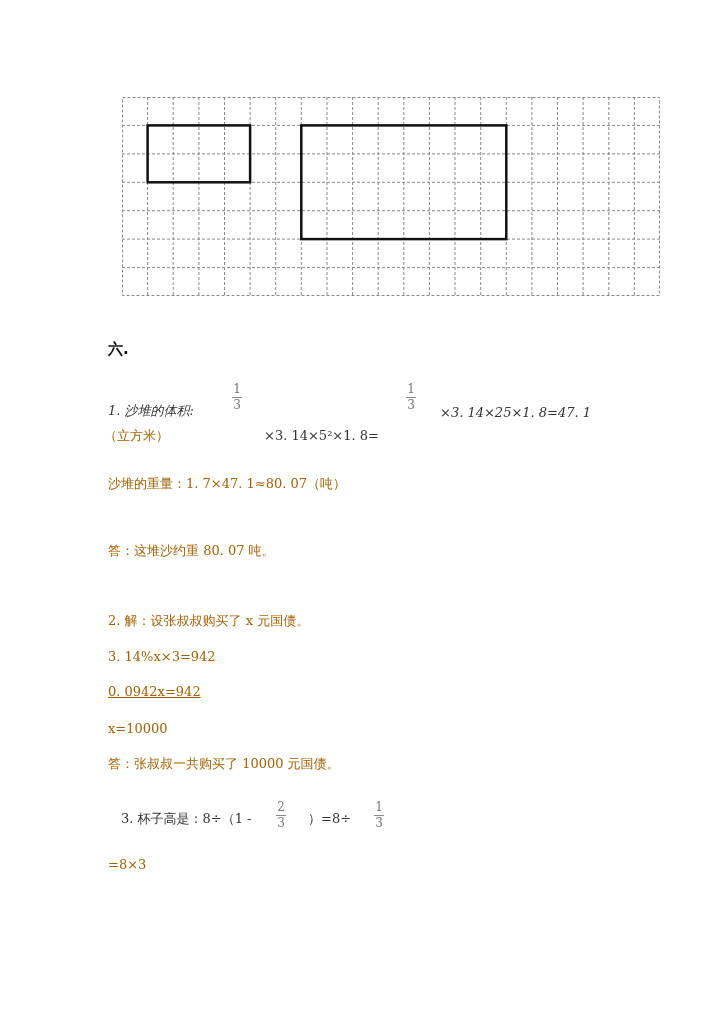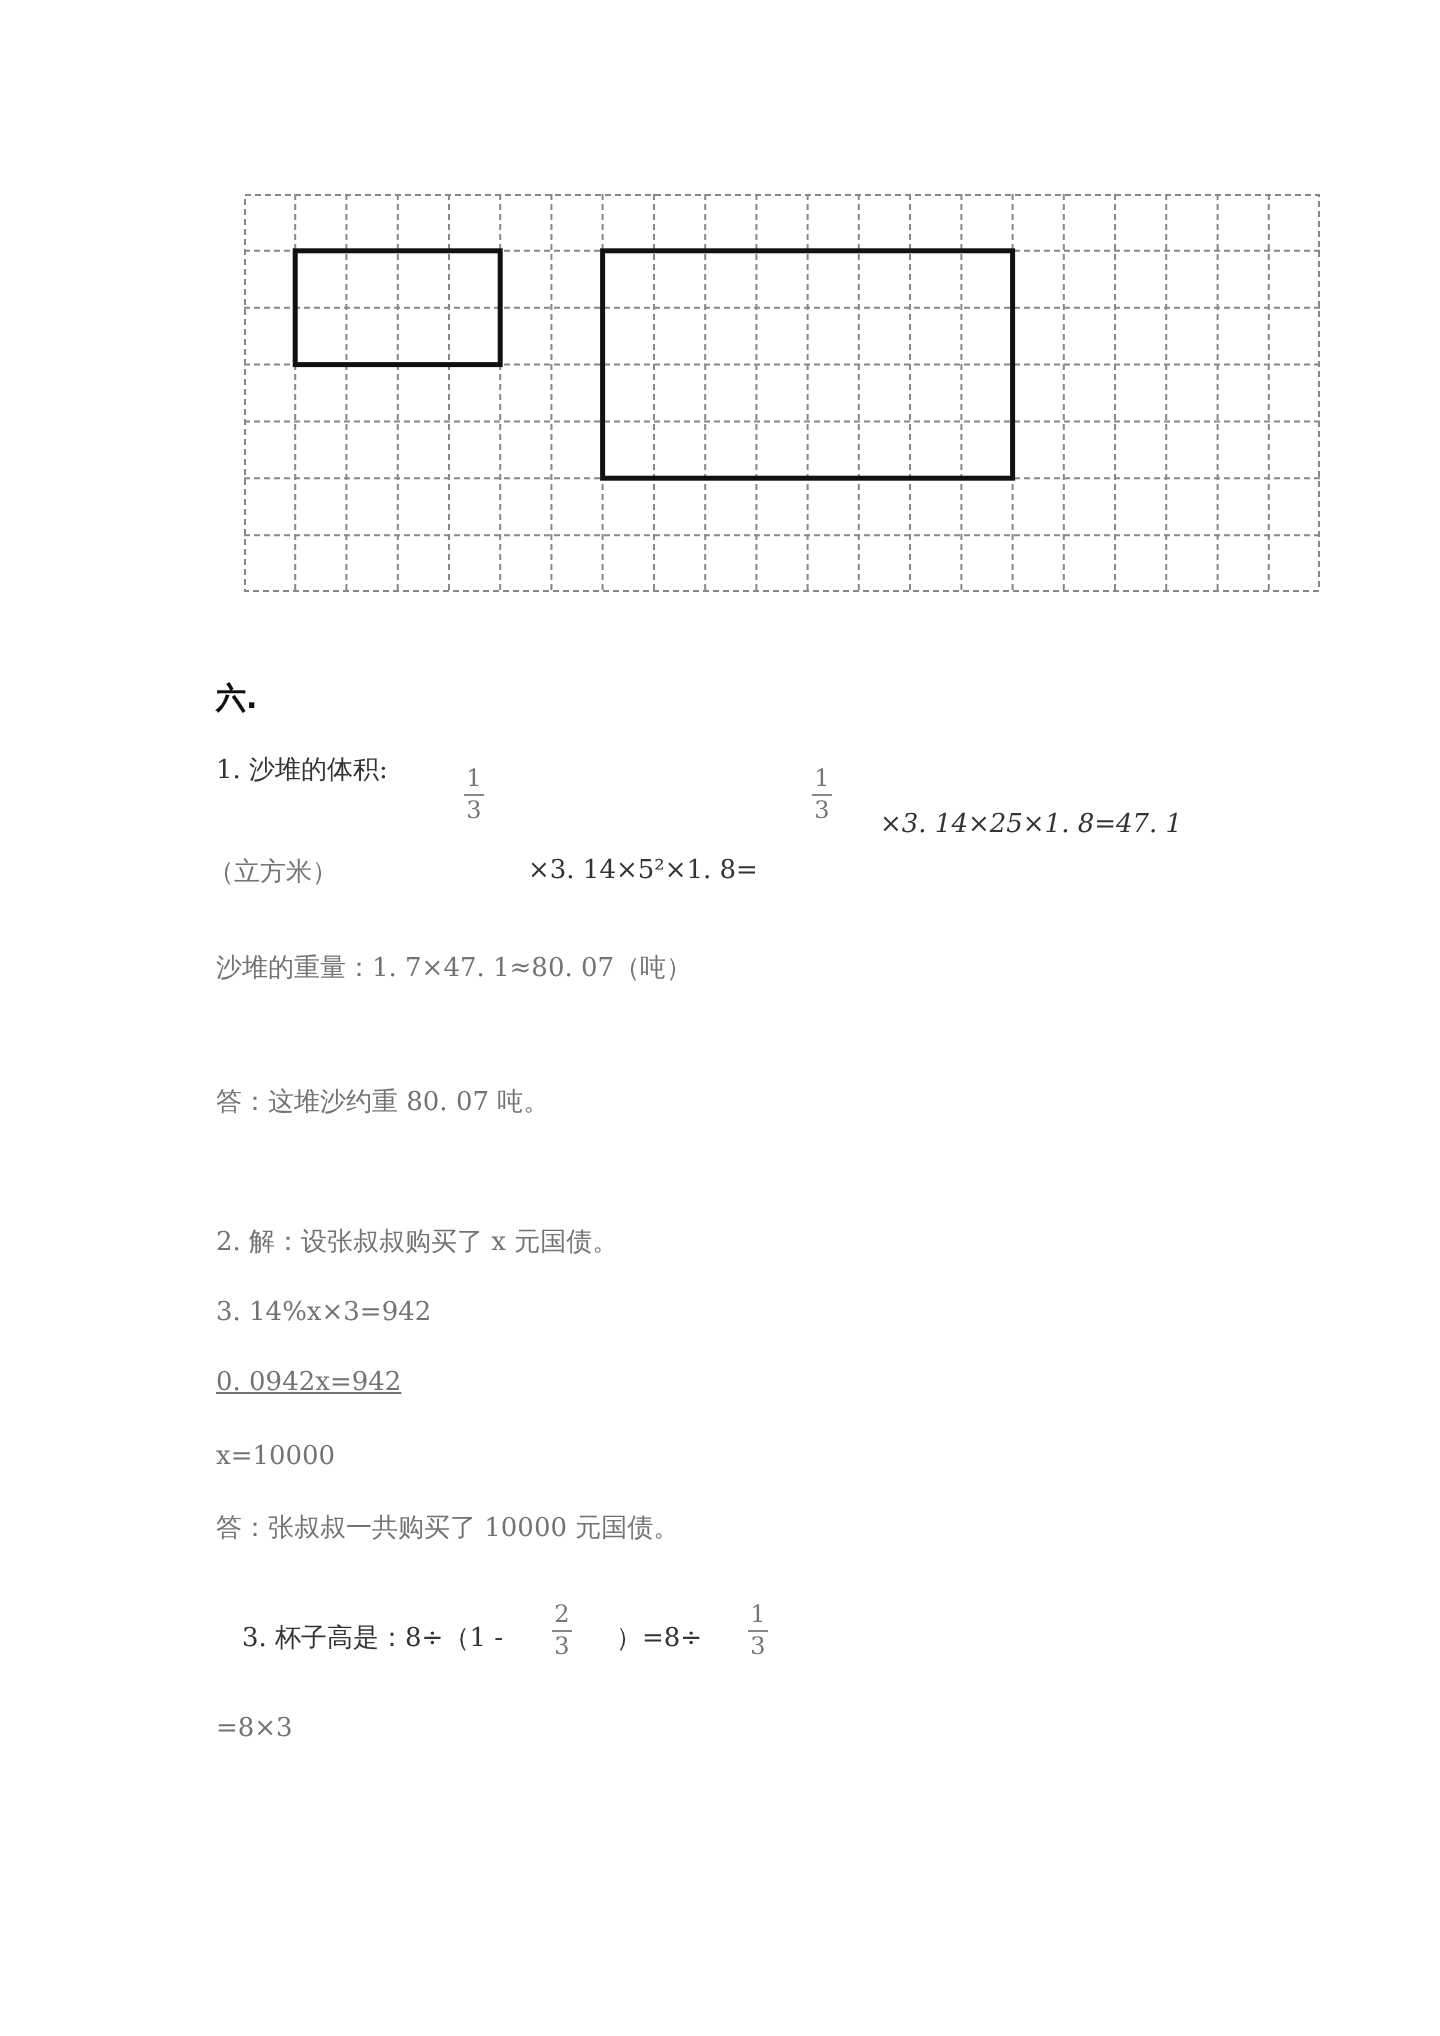--- a/index.html
+++ b/index.html
@@ -1,20 +1,20 @@
 <!DOCTYPE html>
 <html><head>
   <meta charset="utf-8">
   <style>
     html, body { margin:0; padding:0; background:#ffffff; }
     body { width:720px; height:1018px; position:relative; overflow:hidden;
            font-family:"DejaVu Serif", "Liberation Serif", serif; color:#222; }
     .grid { position:absolute; left:122px; top:97px; width:538px; height:199px; }
     .grid svg { display:block; }
-    .line { position:absolute; left:108px; font-size:13px; white-space:nowrap; color:#737373; }
+    .line { position:absolute; left:108px; font-size:13px; white-space:nowrap; color:#a16207; }
     .heading { position:absolute; left:108px; top:340px; font-size:15px; font-weight:bold; color:#111; font-family:"DejaVu Sans", sans-serif; }
     .frac { position:absolute; display:inline-flex; flex-direction:column; align-items:center; font-size:12px; color:#777; line-height:13px; }
     .frac .bar { width:10px; height:1px; background:#888; margin:1px 0; }
     .seg { position:absolute; font-size:13px; white-space:nowrap; color:#333; }
   </style>
 </head>
 <body>
 
 <div class="grid">
   <svg width="538" height="199" viewBox="0 0 538 199">
@@ -47,21 +47,21 @@
       <line x1="0" y1="142.1" x2="538" y2="142.1"></line>
         <line x1="0" y1="170.6" x2="538" y2="170.6"></line>
     </g>
     <rect x="25.6" y="28.4" width="102.5" height="56.9" fill="none" stroke="#111" stroke-width="2.5"></rect>
     <rect x="179.3" y="28.4" width="205" height="113.7" fill="none" stroke="#111" stroke-width="2.5"></rect>
   </svg>
 </div>
 
 <div class="heading">六.</div>
 
-<span class="seg" style="left:108px; top:376px;">1. 沙堆的体积:</span>
+<span class="seg" style="left:108px; top:402px;font-style:italic;">1. 沙堆的体积:</span>
 <span class="frac" style="left:232px; top:383px;">
   <span>1</span>
   <span class="bar"></span>
   <span>3</span>
 </span>
 <span class="seg" style="left:264px; top:391px;margin-top:37px;">×3. 14×5²×1. 8=</span>
 <span class="frac" style="left:406px; top:383px;">
   <span>1</span>
   <span class="bar"></span>
   <span>3</span>

